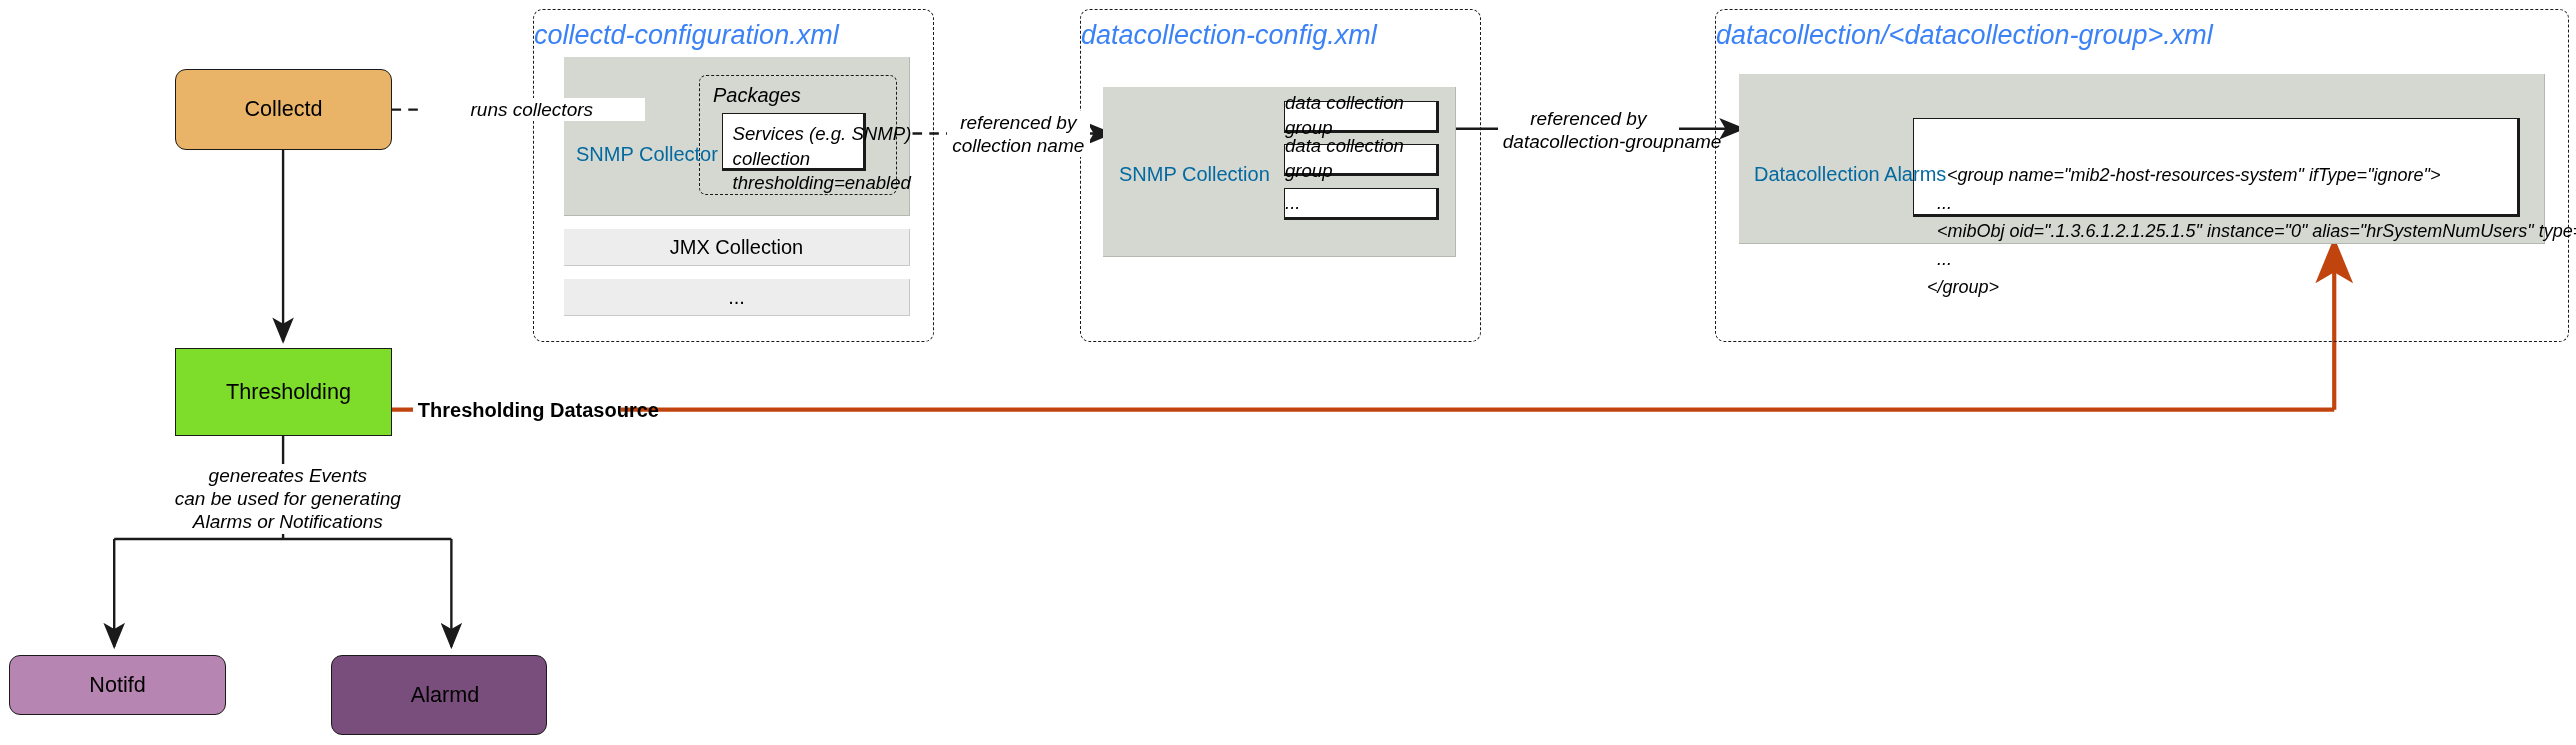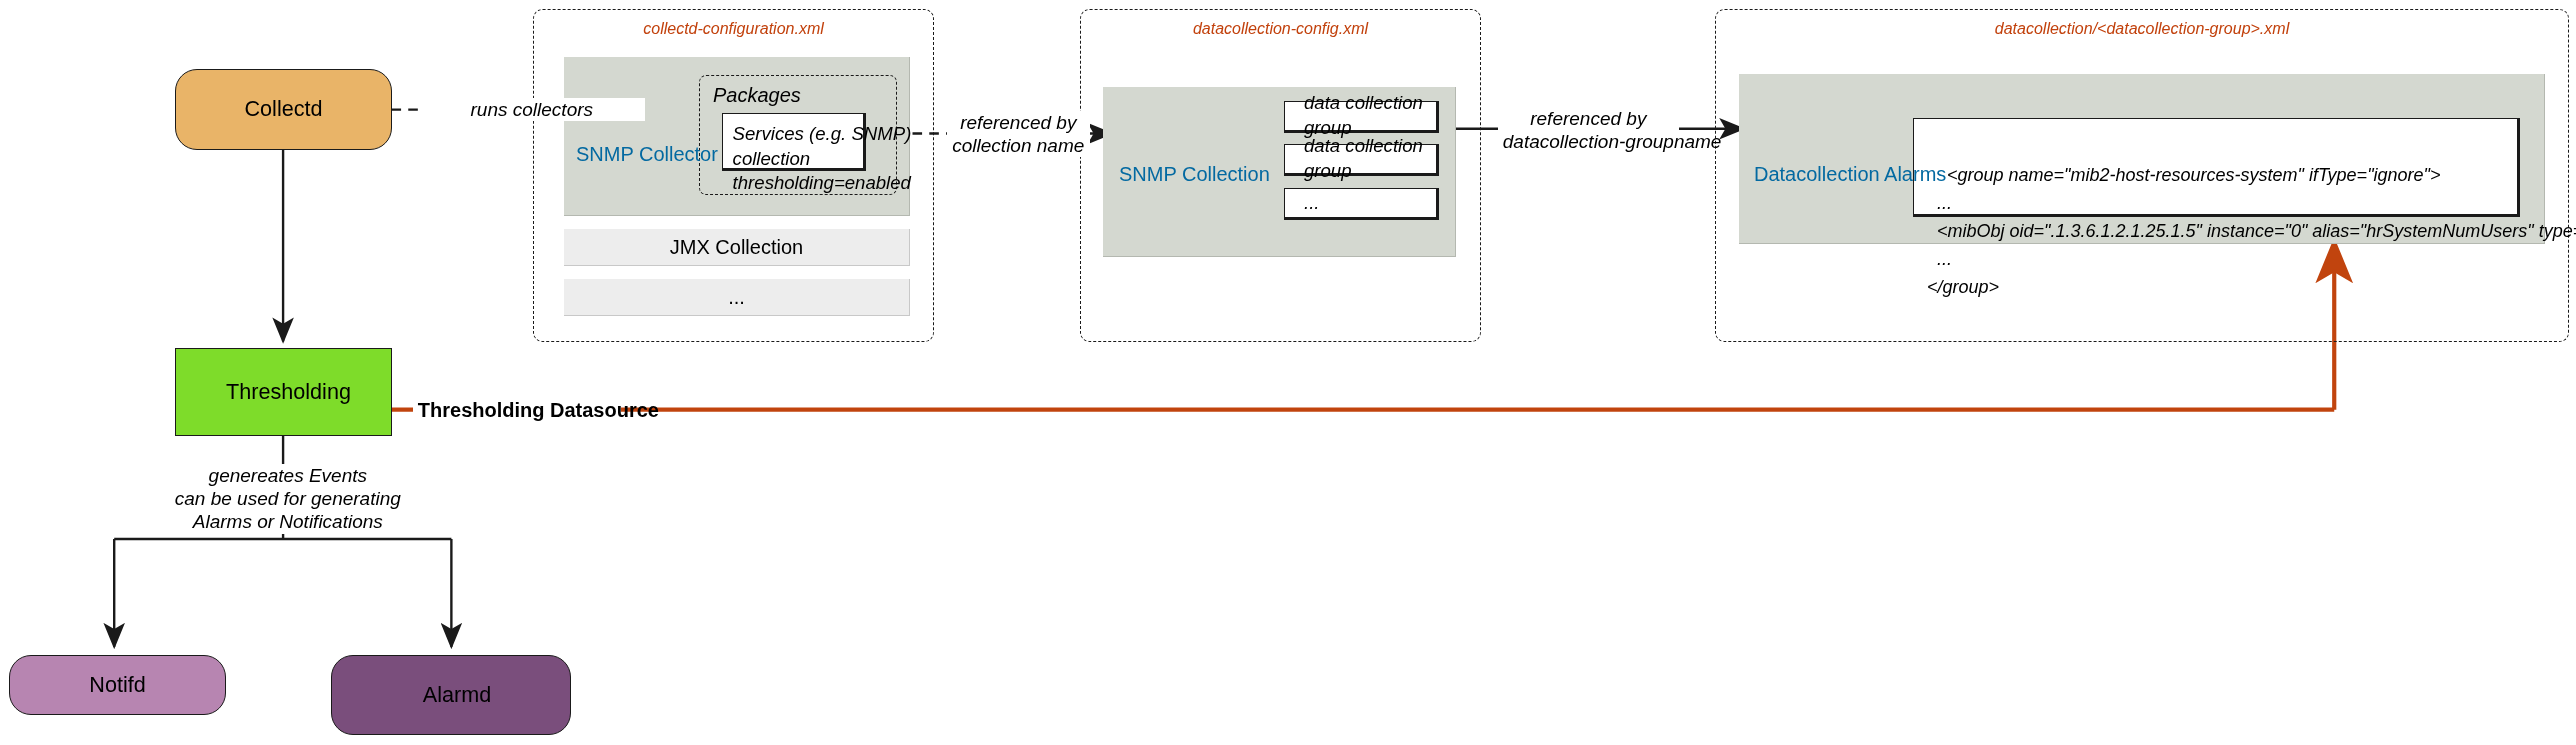--- a/index.html
+++ b/index.html
@@ -33,45 +33,45 @@
     box-sizing: border-box;
     display: flex;
     align-items: center;
     justify-content: center;
     text-align: center;
     border: 1.8px solid #1a1a1a;
     font-size: 21.6px;
     line-height: 1.25;
     z-index: 5;
   }
-  .node.rounded { border-radius: 22px; }
+  .node.rounded { border-radius: 11px; }
 
   .collectd-node   { background: #E9B468; }
   .thresholding-node { background: #7EDC2A; }
   .notifd-node     { background: #B785B1; }
   .alarmd-node     { background: #7A4E7C; }
 
   
   .file-container {
     position: absolute;
     box-sizing: border-box;
     border: 1.8px dashed #1a1a1a;
     border-radius: 9.6px;
     background: transparent;
     z-index: 1;
   }
   .file-title {
     position: absolute;
     left: 0;
     right: 0;
     top: 9.6px;
-    text-align: center;
-    font-style: italic;
-    font-size: 16px;
-    color: #c2410c;
+    text-align: left;
+    font-style: italic;
+    font-size: 27px;
+    color: #3b82f6;
   }
 
   
   .grey-panel {
     position: absolute;
     box-sizing: border-box;
     background: #D4D8D0;
     border-right: 1.8px solid #b4b8b0;
     border-bottom: 1.8px solid #b4b8b0;
     z-index: 2;
@@ -121,21 +121,20 @@
     border-right-width: 3px;
     border-bottom-width: 3px;
     z-index: 4;
     font-size: 18.6px;
     line-height: 1.32;
   }
   .white-box.centered {
     display: flex;
     align-items: center;
     font-style: italic;
-    padding-left: 19px;
   }
   .white-box.padded {
     padding: 8.4px 9.6px;
     font-style: italic;
   }
   .xml-box {
     font-style: italic;
     font-size: 18px;
     line-height: 1.55;
     white-space: pre;
@@ -213,21 +212,21 @@
   </div>
 
   <div class="node thresholding-node" style="left:175px; top:348px; width:217px; height:88px;padding-left:10px;">
     <span>Thresholding</span>
   </div>
 
   <div class="node rounded notifd-node" style="left:9px; top:655px; width:217px; height:60px;">
     <span>Notifd</span>
   </div>
 
-  <div class="node rounded alarmd-node" style="left:331px; top:655px; width:240px; height:80px;padding-left:12px;">
+  <div class="node rounded alarmd-node" style="left:331px; top:655px; width:216px; height:80px;padding-left:12px;">
     <span>Alarmd</span>
   </div>
 
   <div class="file-container" style="left:533px; top:9px; width:401px; height:333px;">
     <div class="file-title">collectd-configuration.xml</div>
   </div>
 
   <div class="grey-panel" style="left:564px; top:57px; width:346px; height:159px;"></div>
   <div class="panel-label" style="left:576px; top:143px; z-index:6;">SNMP Collector</div>
 

